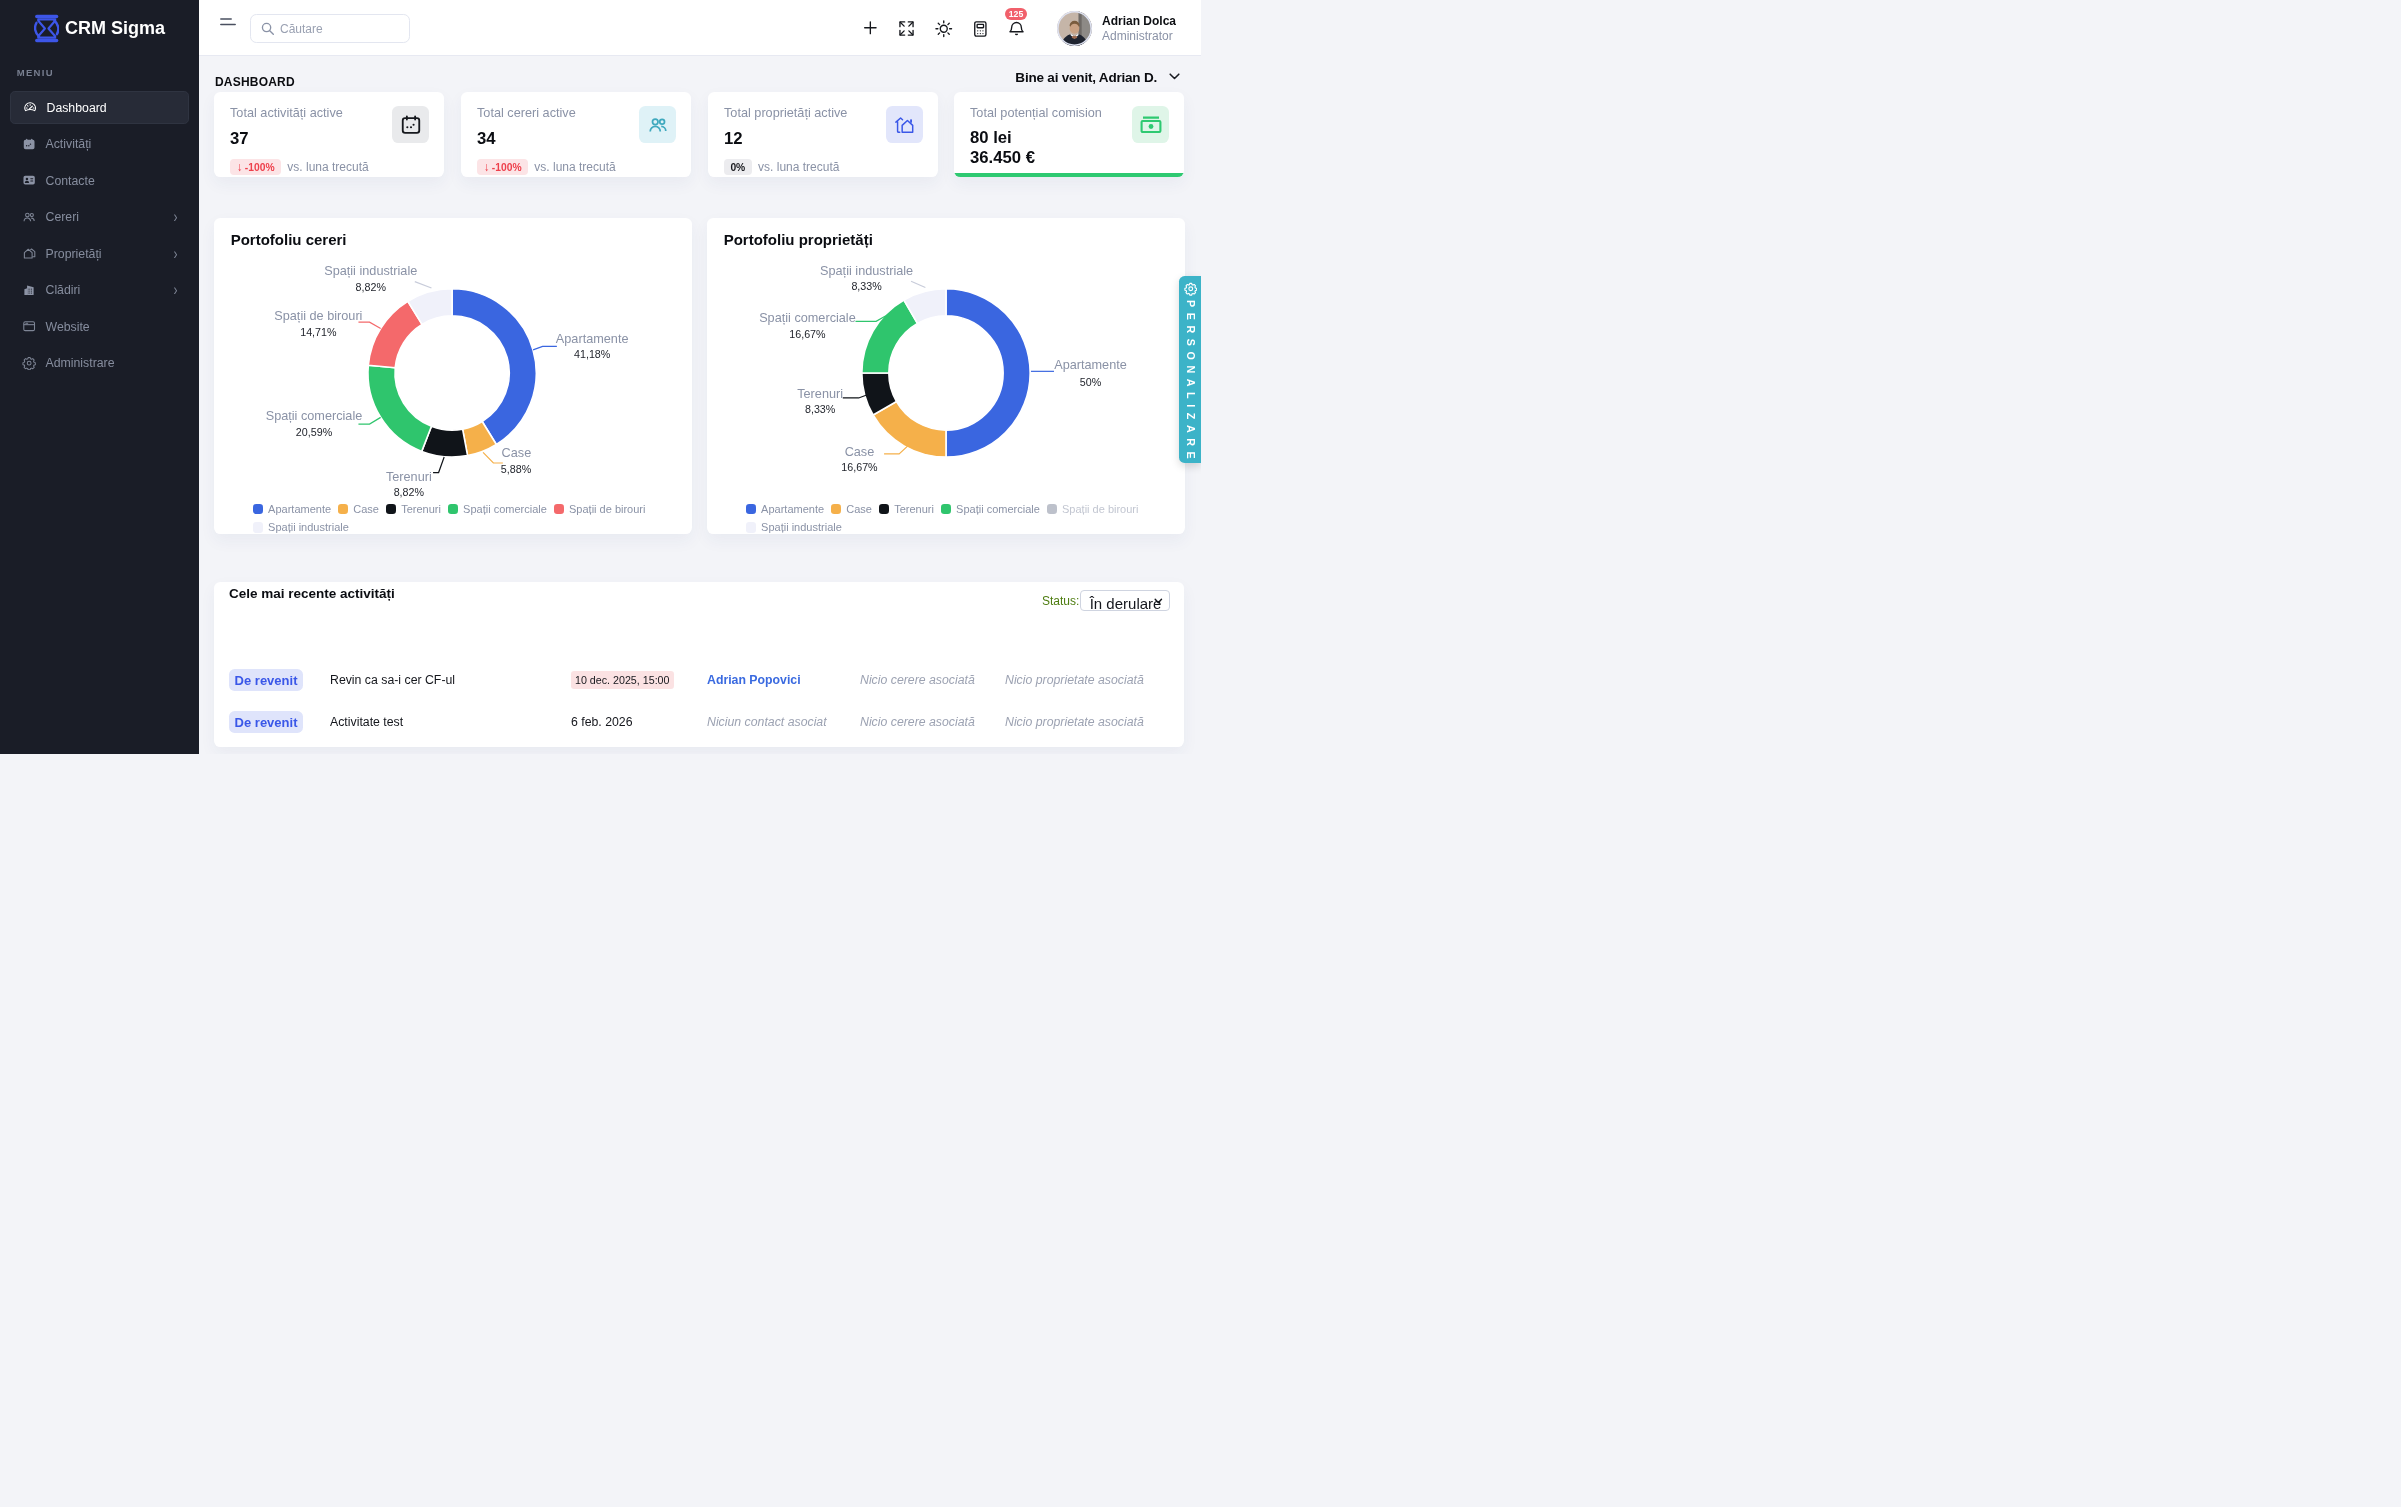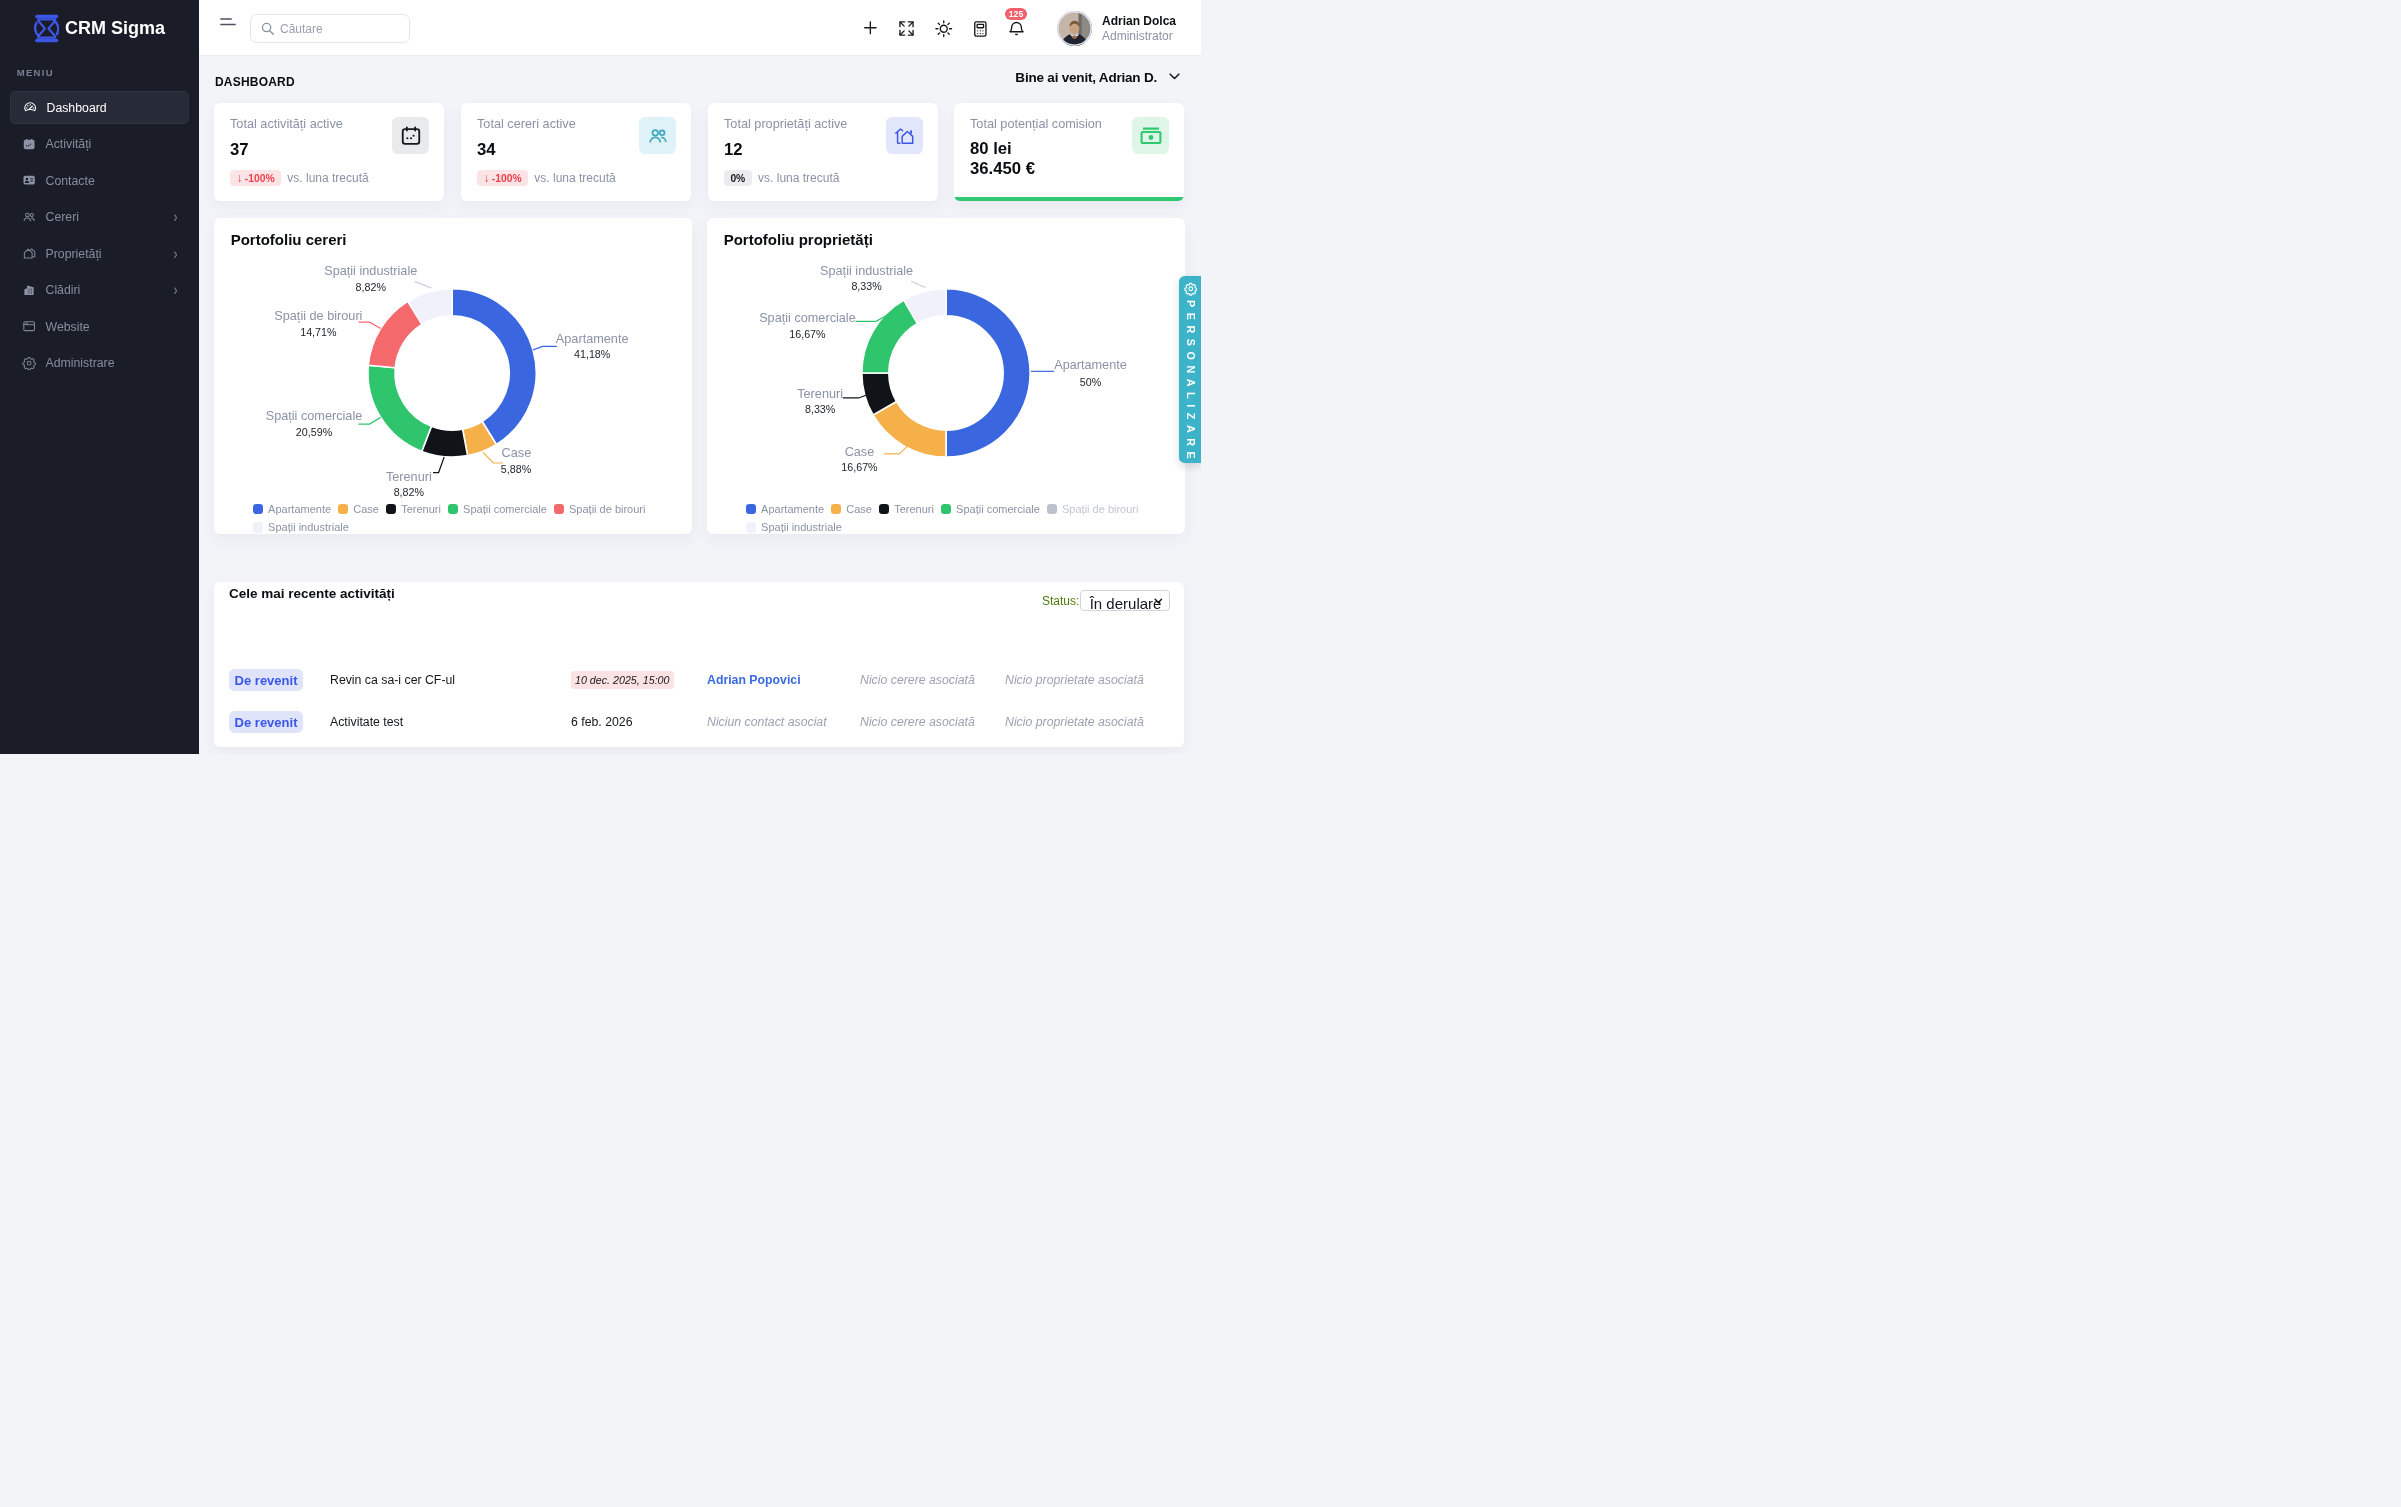--- a/index.html
+++ b/index.html
@@ -18,21 +18,21 @@
 .nav-item .chev { position:absolute; right:11px; font-size:12px; color:#7E8595; transform:scaleY(1.3); }
 .topbar { position:absolute; left:199px; top:0; width:1002px; height:56px; background:#fff; border-bottom:0.8px solid #E7E9F2; z-index:4; }
 .searchbox { position:absolute; left:51px; top:13.5px; width:160px; height:29px; border:0.8px solid #E3E6F0; border-radius:6.4px; background:#fff; }
 .searchbox .ph { position:absolute; left:29px; top:7.1px; font-size:12px; color:#9AA1B2; }
 .tb-ico { position:absolute; top:0; }
 .uname { position:absolute; left:903px; top:13.5px; font-size:12px; font-weight:700; color:#0C0E12; }
 .urole { position:absolute; left:903px; top:29px; font-size:12px; color:#8A92A6; }
 .crumb { position:absolute; left:215px; top:75px; font-size:12px; font-weight:700; letter-spacing:0.2px; color:#0B0C10; z-index:1; }
 .welcome { position:absolute; top:70px; right:21.4px; font-size:13.5px; letter-spacing:-0.2px; font-weight:700; color:#0B0C10; z-index:1; }
 .card { position:absolute; background:#fff; border-radius:6.4px; box-shadow:0 6.4px 16px rgba(40,50,110,0.05); }
-.scard { top:103px; width:230px; height:98px; }
+.scard { top:92px; width:230px; height:85px; }
 .scard .t { position:absolute; left:16px; top:14.3px; font-size:12.7px; color:#8A92A6; }
 .scard .n { position:absolute; left:16px; top:37px; font-size:16.7px; font-weight:700; color:#0B0D12; }
 .scard .ibox { position:absolute; right:15px; top:14.3px; width:37px; height:37px; border-radius:6.4px; display:flex; align-items:center; justify-content:center; }
 .scard .badge-row { position:absolute; left:16px; top:67px; display:flex; align-items:center; font-size:12px; color:#8A92A6; }
 .pill { display:inline-flex; align-items:center; height:16px; padding:0 6.4px; border-radius:4px; font-size:10.3px; font-weight:700; margin-right:6.4px; }
 .pill.red { background:#FCE4E6; color:#EE404C; }
 .pill.grey { background:#ECECEF; color:#17181D; }
 .chart-card { top:218px; height:316px; }
 .chart-title { position:absolute; left:16.7px; top:12.7px; font-size:15px; font-weight:700; color:#0B0D12; }
 .legend { position:absolute; left:0; right:0; top:285px; display:flex; flex-direction:column; align-items:center; }
@@ -44,21 +44,21 @@
 .tc-title { position:absolute; left:15px; top:4px; font-size:13.5px; font-weight:700; color:#0B0D12; }
 .status-lbl { position:absolute; left:828px; top:12px; font-size:12px; color:#4d7c0f; }
 .select { position:absolute; left:866px; top:8px; width:90px; height:20.6px; border:0.8px solid #CFD4E0; border-radius:4px; font-size:15px; color:#14161c; }
 .select .sv { position:absolute; left:8.7px; top:4px; }
 .thead { position:absolute; left:0; top:40px; width:970px; height:32px; background:#EEF0F9; display:flex; align-items:center; font-size:12px; font-weight:700; color:#0D0F14; }
 .trow { position:absolute; left:0; width:970px; height:42px; display:flex; align-items:center; font-size:12.3px; color:#14161C; }
 .c1 { position:absolute; left:15px; } .c2 { position:absolute; left:116px; }
 .c3 { position:absolute; left:357px; } .c4 { position:absolute; left:493px; }
 .c5 { position:absolute; left:646px; } .c6 { position:absolute; left:791px; }
 .tag { display:inline-block; background:#DFE4FB; color:#3A57E8; font-weight:700; font-size:13px; border-radius:5.6px; padding:3.2px 5.6px; }
-.datechip { display:inline-block; background:#FBE2E3; border-radius:3.2px; padding:3.2px 4px; color:#17181D; font-size:10.7px;font-style:italic; }
+.datechip { display:inline-block; background:#FBE2E3; border-radius:3.2px; padding:3.2px 4px; color:#17181D; font-size:10.7px; }
 .linkname { color:#3A6AE0; font-weight:700; }
 .muted { font-style:italic; color:#9CA2B2; }
 .ptab { position:absolute; right:0; top:276px; width:22px; height:187px; background:#3CB3C8; border-radius:5.6px 0 0 5.6px; z-index:6; box-shadow:0 3.2px 8px rgba(0,0,0,0.15); }
 .ptab .ptxt { position:absolute; left:5.6px; top:24px; writing-mode:vertical-rl; font-size:10.7px; font-weight:700; letter-spacing:5.6px; color:#fff; }
 svg text { font-family:"Liberation Sans", sans-serif; }
 .glabel { font-size:16px; fill:#8A92A6; }
 .gpct { font-size:13.5px; fill:#23262E; }
 </style>
 </head>
 <body>

